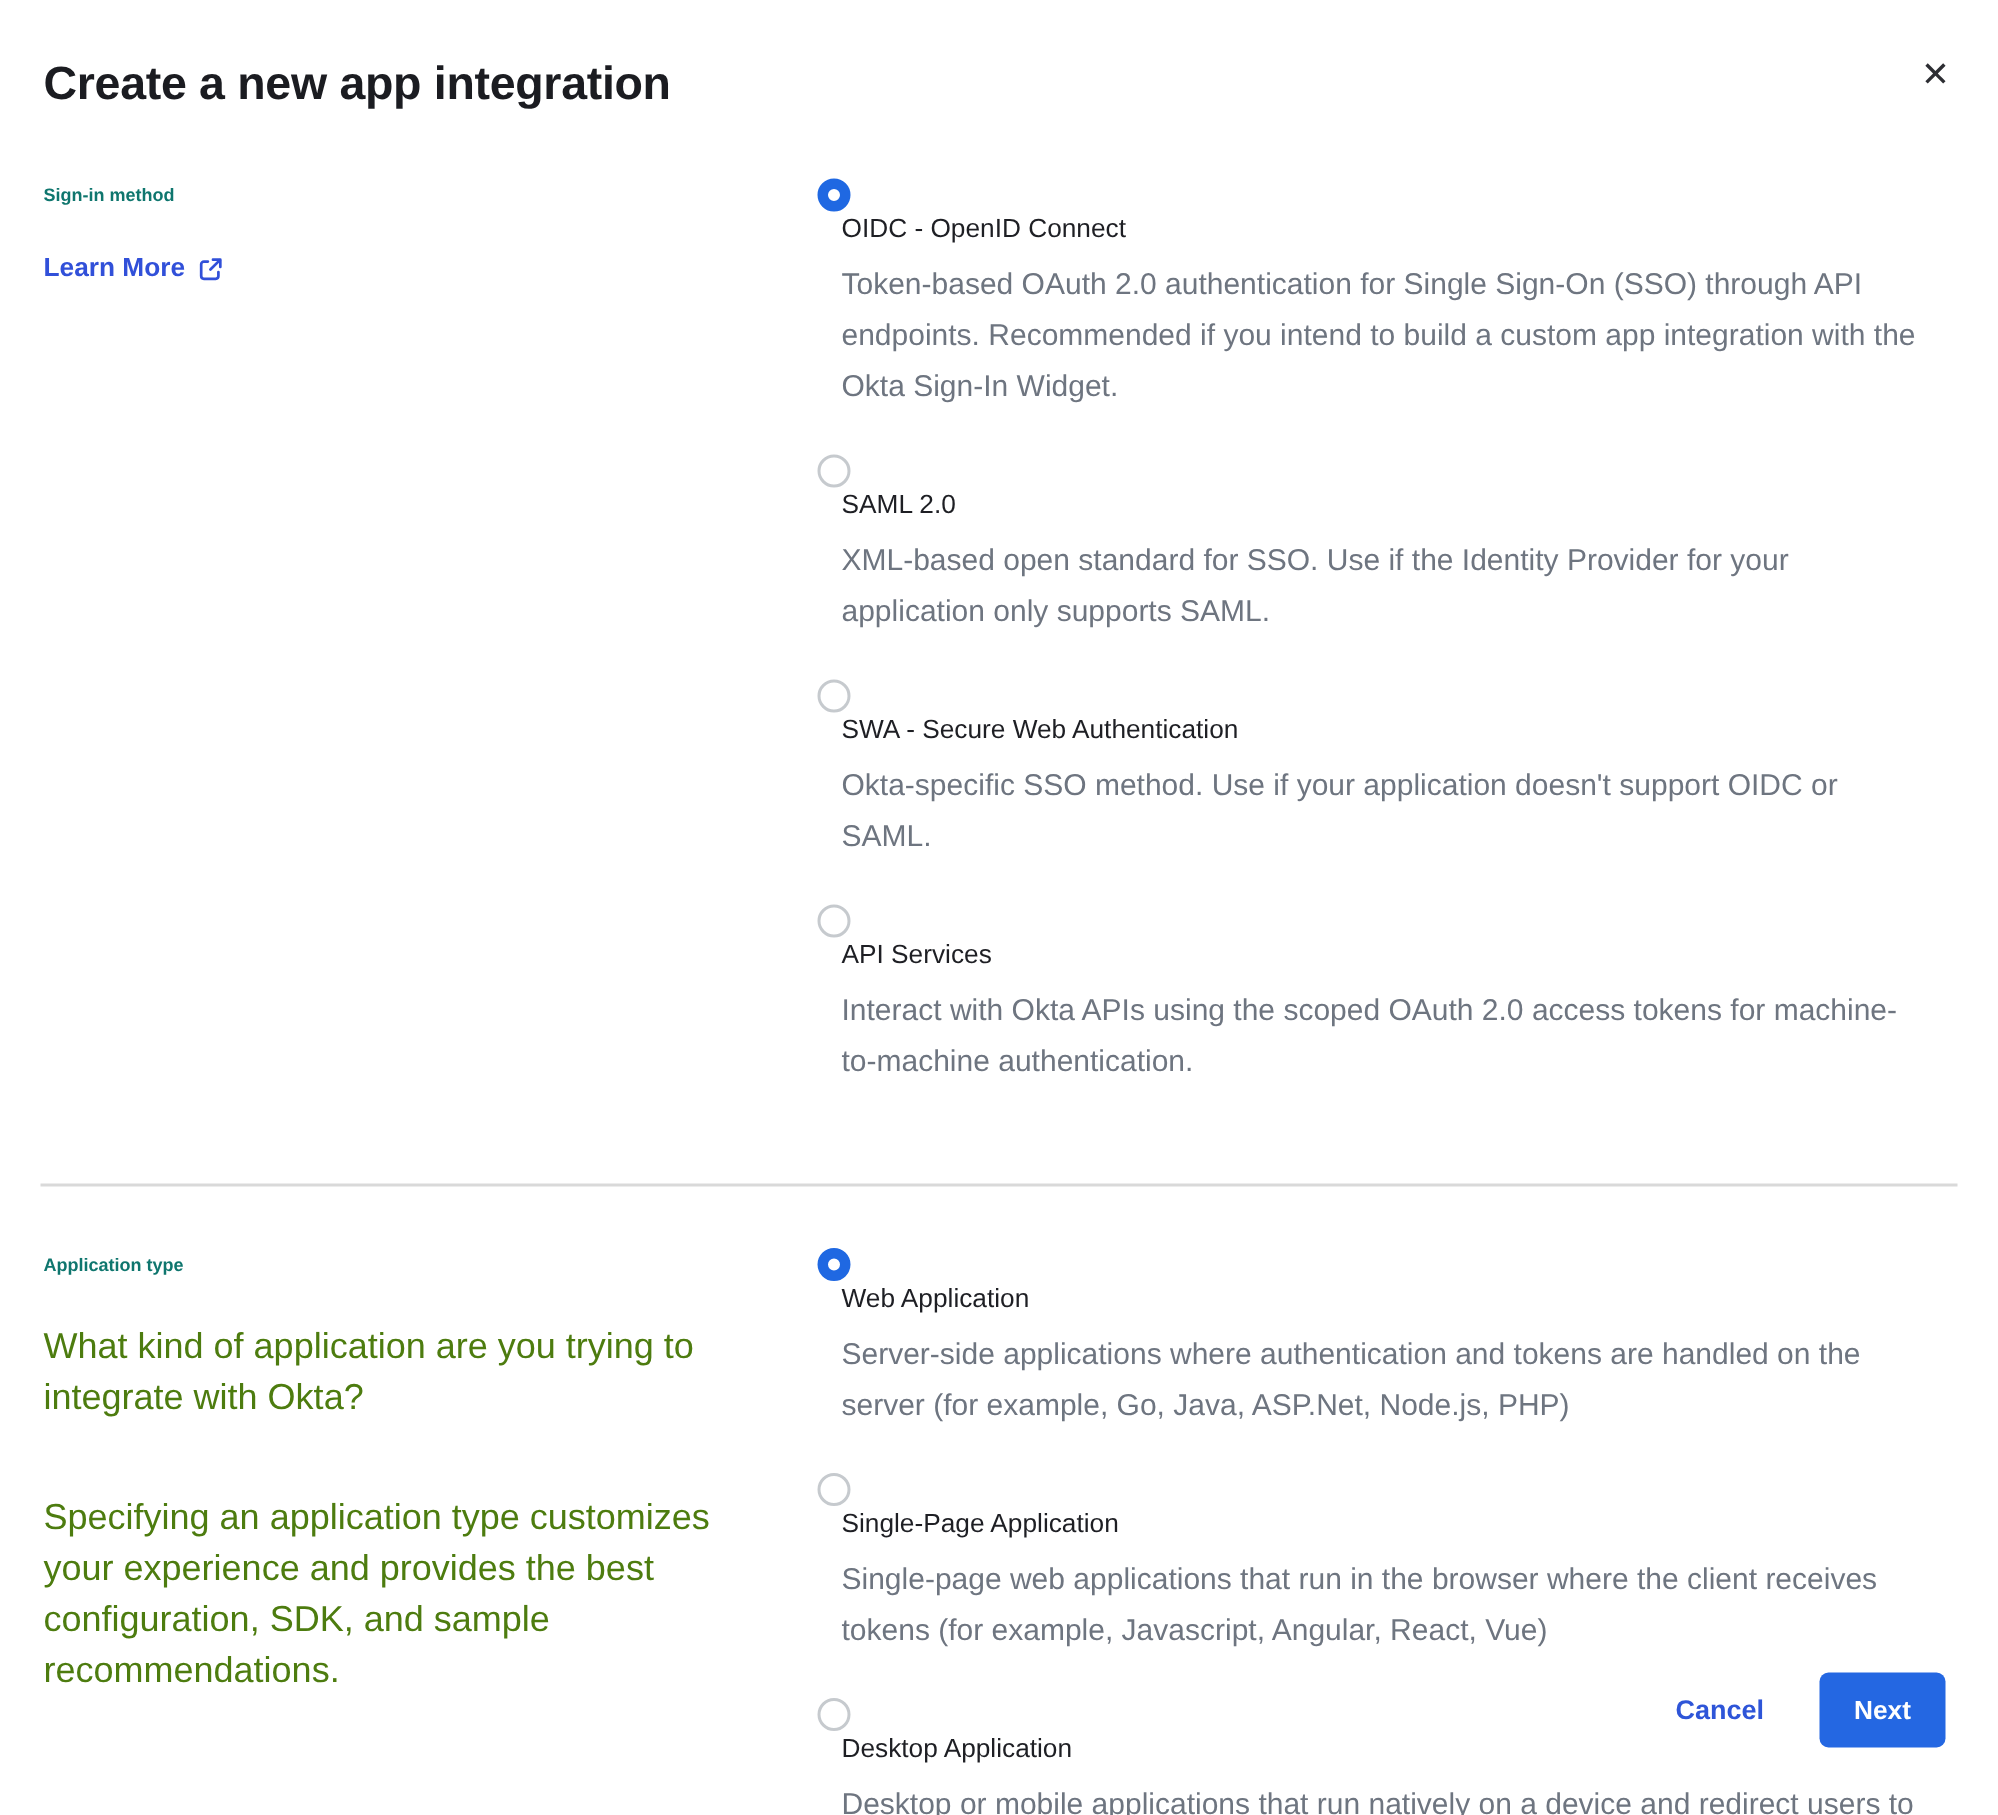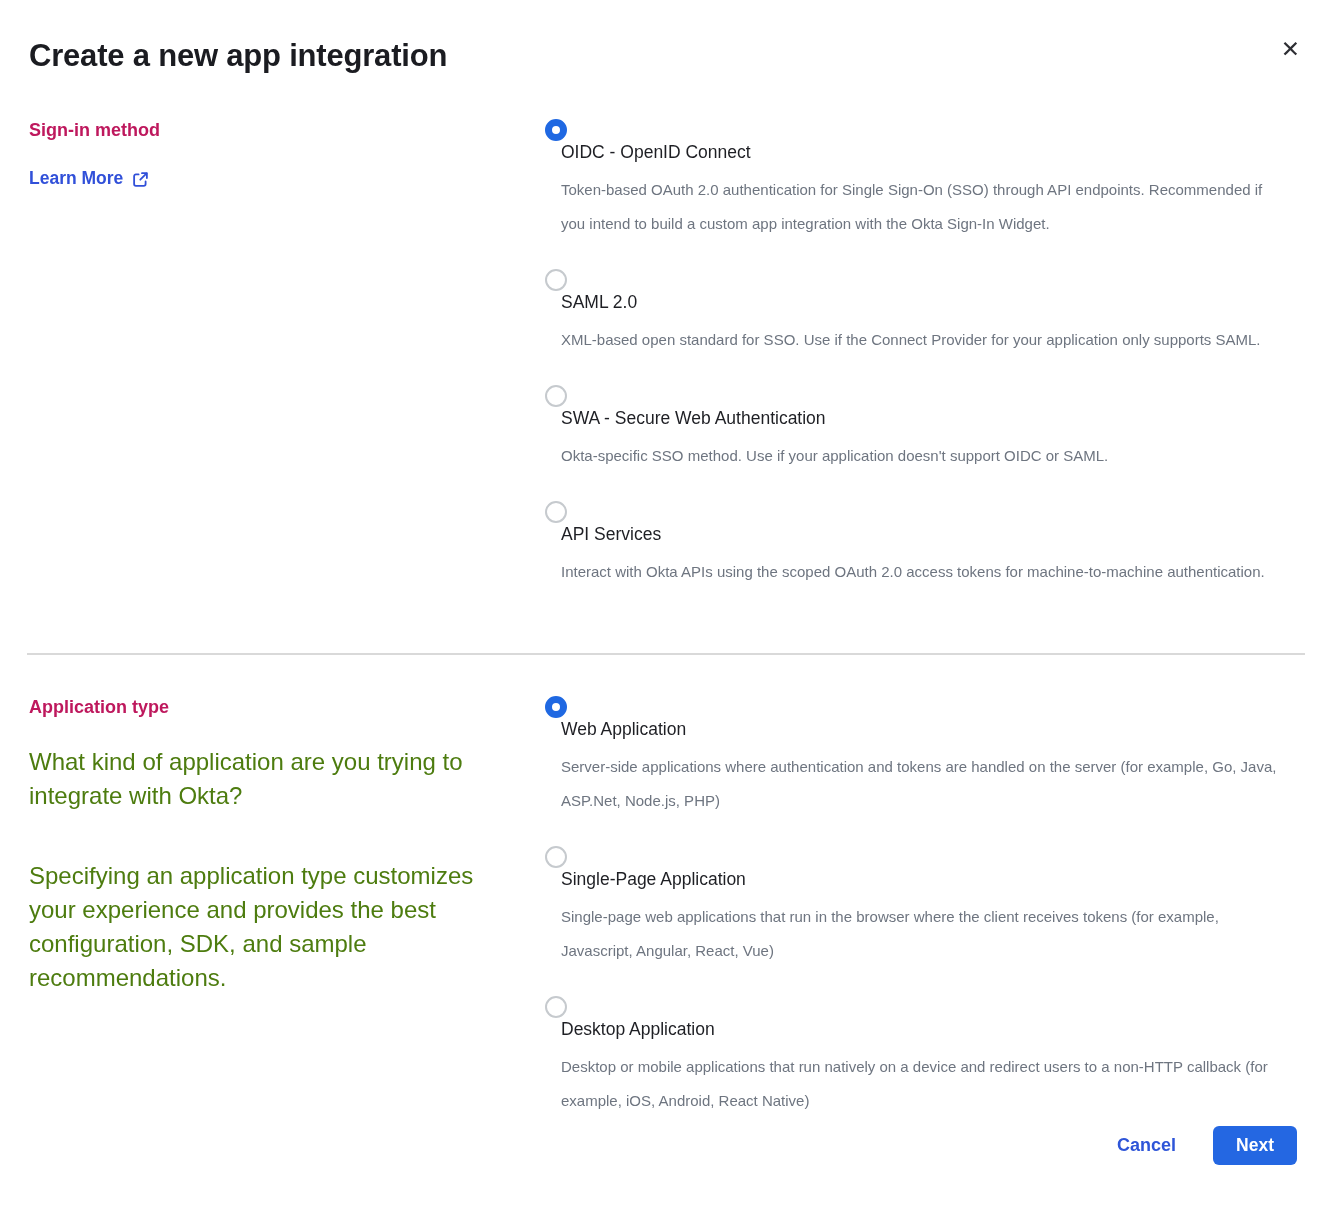--- a/index.html
+++ b/index.html
@@ -30,23 +30,23 @@
     letter-spacing: -0.2px;
     color: #1b1c21;
   }
 
   .section { display: flex; align-items: flex-start; }
   .section.signin { margin-top: 44px; }
   .section .left { flex: 0 0 516px; max-width: 516px; padding-right: 26px; }
   .section .right { flex: 1 1 auto; min-width: 0; }
 
   h2.col-label {
-    font-size: 18px;
-    font-weight: 700;
-    color: #be185d;
+    font-size: 12px;
+    font-weight: 700;
+    color: #0f766e;
     line-height: 24px;
   }
 
   .learn-more {
     margin-top: 26px;
     display: inline-flex;
     align-items: center;
     gap: 9px;
     color: #3150d9;
     font-size: 17.5px;
@@ -77,21 +77,21 @@
   }
   .radio.selected { border: 7px solid #1f68e2; }
   .option-text { margin-left: 16px; flex: 1 1 auto; min-width: 0; }
   .option-label {
     font-size: 17.5px;
     color: #1e1f24;
     line-height: 23px;
   }
   .option-desc {
     margin-top: 9px;
-    font-size: 15px;
+    font-size: 20px;
     line-height: 34px;
     color: #6e7580;
     max-width: 716px;
   }
 
   .divider {
     border: none;
     border-top: 2px solid #d9d9d9;
     margin: 64px -8px 40px -2px;
   }
@@ -110,21 +110,21 @@
     font-weight: 700;
     text-decoration: none;
     cursor: pointer;
   }
   .next-btn {
     background: #2467e2;
     color: #ffffff;
     border: none;
     border-radius: 6px;
     width: 84px;
-    height: 39px;
+    height: 50px;
     font-size: 17.5px;
     font-weight: 700;
     font-family: "Liberation Sans", sans-serif;
     cursor: pointer;
   }
 </style>
 </head>
 <body>
 
 <div class="dialog">
@@ -152,21 +152,21 @@
         <span class="radio selected"></span>
         <div class="option-text">
           <div class="option-label">OIDC - OpenID Connect</div>
           <div class="option-desc">Token-based OAuth 2.0 authentication for Single Sign-On (SSO) through API endpoints. Recommended if you intend to build a custom app integration with the Okta Sign-In Widget.</div>
         </div>
       </div>
       <div class="option">
         <span class="radio"></span>
         <div class="option-text">
           <div class="option-label">SAML 2.0</div>
-          <div class="option-desc">XML-based open standard for SSO. Use if the Connect Provider for your application only supports SAML.</div>
+          <div class="option-desc">XML-based open standard for SSO. Use if the Identity Provider for your application only supports SAML.</div>
         </div>
       </div>
       <div class="option">
         <span class="radio"></span>
         <div class="option-text">
           <div class="option-label">SWA - Secure Web Authentication</div>
           <div class="option-desc">Okta-specific SSO method. Use if your application doesn't support OIDC or SAML.</div>
         </div>
       </div>
       <div class="option">

